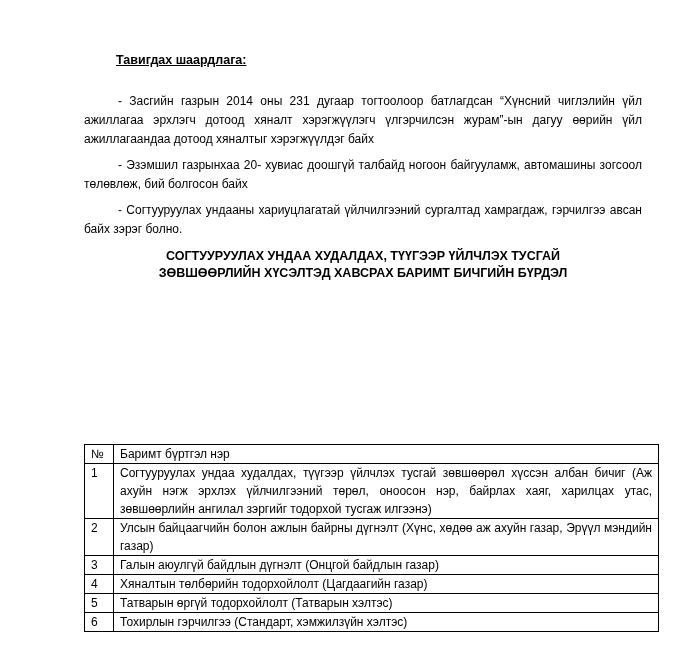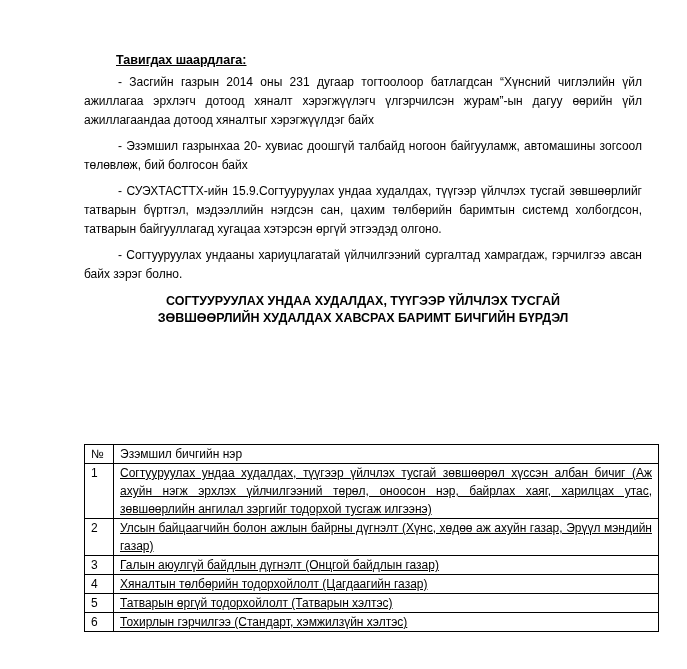--- a/index.html
+++ b/index.html
@@ -15,21 +15,21 @@
     font-family: "Liberation Sans", sans-serif;
     color: #000000;
   }
   .page {
     position: absolute;
     left: 84px;
     top: 52px;
     width: 558px;
   }
   .section-heading {
-    margin: 0 0 4px 32px;
+    margin: 0 0 23px 32px;
     font-size: 12.5px;
     font-weight: bold;
     text-decoration: underline;
     line-height: 17px;
   }
   .para {
     margin: 0 0 7px 0;
     font-size: 12px;
     line-height: 19px;
     text-align: justify;
@@ -57,45 +57,43 @@
     padding: 0 6px;
     vertical-align: top;
     text-align: left;
     font-weight: normal;
   }
   table.docs .col-no {
     width: 16px;
   }
   table.docs td.name {
     text-align: justify;
-    text-decoration: underline;
   }
 </style>
 </head>
 <body>
 
 <div class="page">
   <div class="section-heading">Тавигдах шаардлага:</div>
 
   <p class="para">- Засгийн газрын 2014 оны 231 дугаар тогтоолоор батлагдсан “Хүнсний чиглэлийн үйл ажиллагаа эрхлэгч дотоод хяналт хэрэгжүүлэгч үлгэрчилсэн журам”-ын дагуу өөрийн үйл ажиллагаандаа дотоод хяналтыг хэрэгжүүлдэг байх</p>
   <p class="para">- Эзэмшил газрынхаа 20- хувиас доошгүй талбайд ногоон байгууламж, автомашины зогсоол төлөвлөж, бий болгосон байх</p>
-  <p class="para">- СУЭХТАСТТХ-ийн 15.9.Согтууруулах ундаа худалдах, түүгээр үйлчлэх тусгай зөвшөөрлийг татварын бүртгэл, мэдээллийн нэгдсэн сан, цахим төлбөрийн баримтын системд холбогдсон, татварын байгууллагад хугацаа хэтэрсэн өргүй этгээдэд олгоно.</p>
   <p class="para">- Согтууруулах ундааны хариуцлагатай үйлчилгээний сургалтад хамрагдаж, гэрчилгээ авсан байх зэрэг болно.</p>
 
   <div class="doc-title">
     <div>СОГТУУРУУЛАХ УНДАА ХУДАЛДАХ, ТҮҮГЭЭР ҮЙЛЧЛЭХ ТУСГАЙ</div>
-    <div>ЗӨВШӨӨРЛИЙН ХУДАЛДАХ ХАВСРАХ БАРИМТ БИЧГИЙН БҮРДЭЛ</div>
+    <div>ЗӨВШӨӨРЛИЙН ХҮСЭЛТЭД ХАВСРАХ БАРИМТ БИЧГИЙН БҮРДЭЛ</div>
   </div>
 </div>
 
 <table class="docs">
   <tbody>
       <tr>
     <th class="col-no">№</th>
-    <th>Эзэмшил бичгийн нэр</th>
+    <th>Баримт бүртгэл нэр</th>
   </tr>
   <tr>
     <td class="col-no">1</td>
     <td class="name">Согтууруулах ундаа худалдах, түүгээр үйлчлэх тусгай зөвшөөрөл хүссэн албан бичиг (Аж ахуйн нэгж эрхлэх үйлчилгээний төрөл, оноосон нэр, байрлах хаяг, харилцах утас, зөвшөөрлийн ангилал зэргийг тодорхой тусгаж илгээнэ)</td>
   </tr>
   <tr>
     <td class="col-no">2</td>
     <td class="name">Улсын байцаагчийн болон ажлын байрны дүгнэлт (Хүнс, хөдөө аж ахуйн газар, Эрүүл мэндийн газар)</td>
   </tr>
   <tr>

